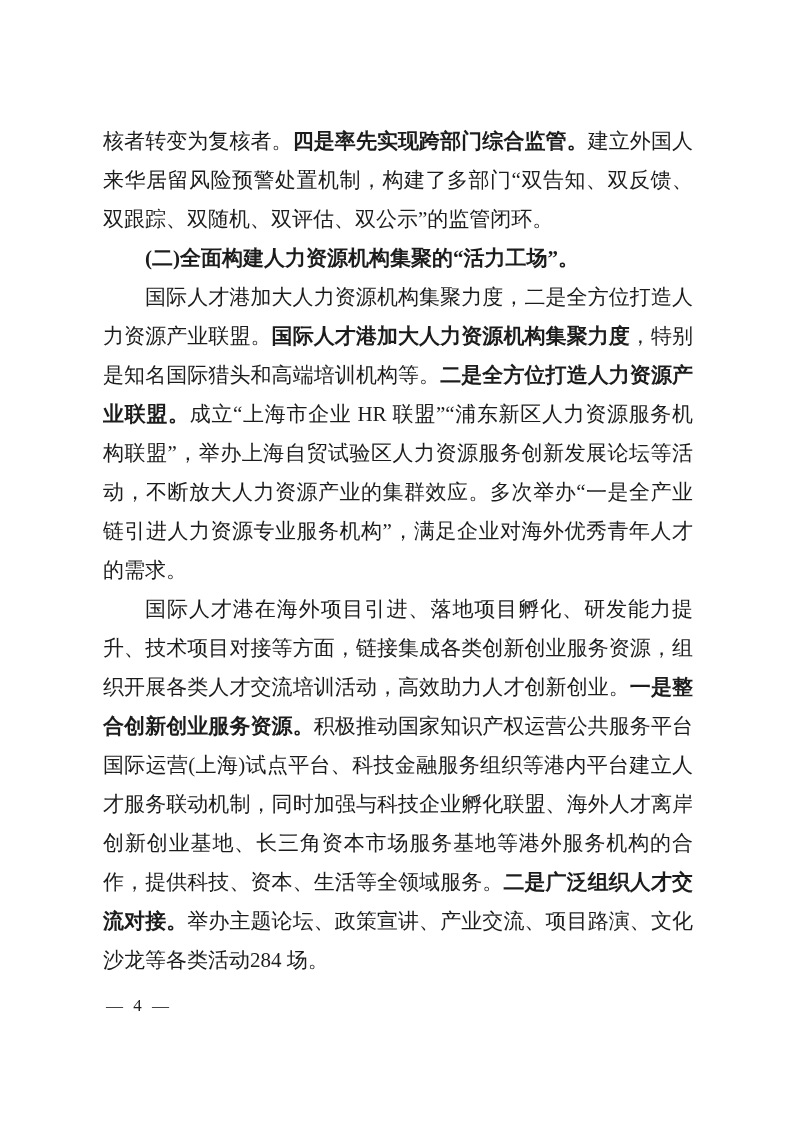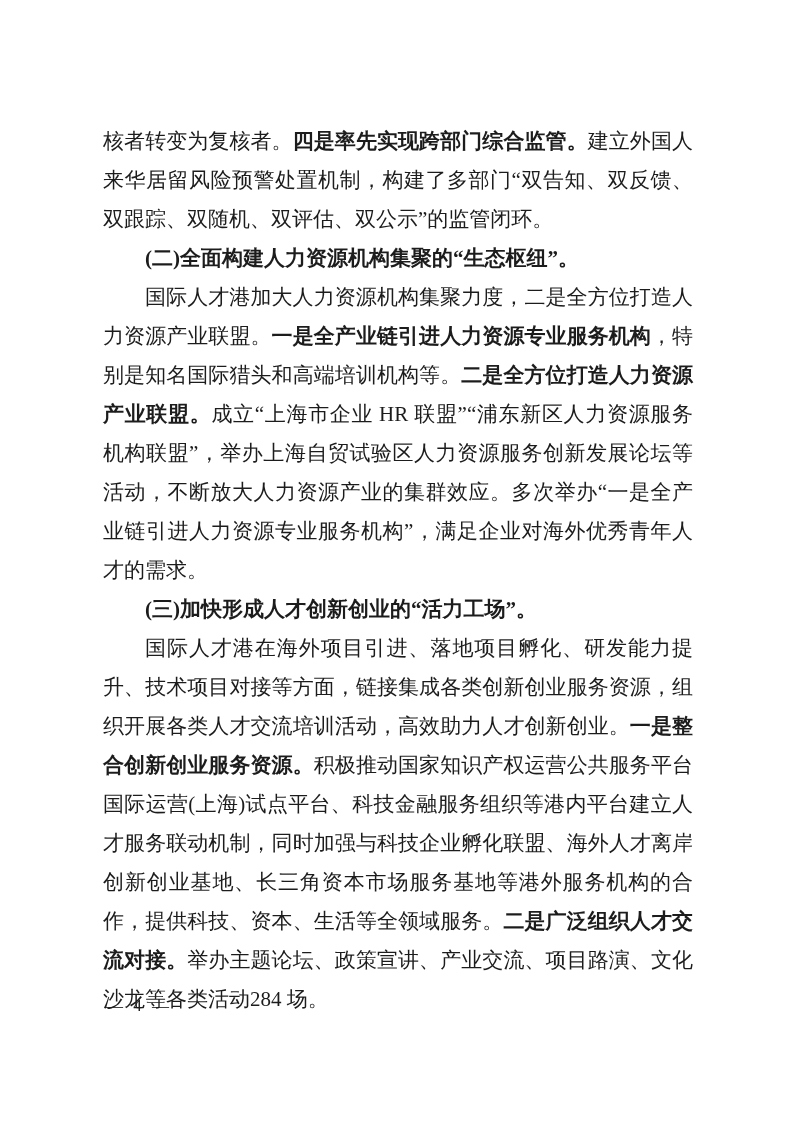--- a/index.html
+++ b/index.html
@@ -47,19 +47,18 @@
     letter-spacing: 3px;
     color: #1c1c1c;
   }
 </style>
 </head>
 <body>
 
 <div class="page">
   <div class="content">
     <p class="para"><span class="run">核者转变为复核者。</span><span class="run bold">四是率先实现跨部门综合监管。</span><span class="run">建立外国人来华居留风险预警处置机制，构建了多部门“双告知、双反馈、双跟踪、双随机、双评估、双公示”的监管闭环。</span></p>
-    <p class="para indent"><span class="run bold">(二)全面构建人力资源机构集聚的“生态枢纽”。</span></p>
-    <p class="para indent"><span class="run">国际人才港加大人力资源机构集聚力度，二是全方位打造人力资源产业联盟。</span><span class="run bold">一是全产业链引进人力资源专业服务机构</span><span class="run">，特别是知名国际猎头和高端培训机构等。</span><span class="run bold">二是全方位打造人力资源产业联盟。</span><span class="run">成立“上海市企业 HR 联盟”“浦东新区人力资源服务机构联盟”，举办上海自贸试验区人力资源服务创新发展论坛等活动，不断放大人力资源产业的集群效应。多次举办“一是全产业链引进人力资源专业服务机构”，满足企业对海外优秀青年人才的需求。</span></p>
-    <p class="para indent"><span class="run bold">(三)加快形成人才创新创业的“活力工场”。</span></p>
+    <p class="para indent"><span class="run bold">(二)全面构建人力资源机构集聚的“活力工场”。</span></p>
+    <p class="para indent"><span class="run">国际人才港加大人力资源机构集聚力度，二是全方位打造人力资源产业联盟。</span><span class="run bold">国际人才港加大人力资源机构集聚力度</span><span class="run">，特别是知名国际猎头和高端培训机构等。</span><span class="run bold">二是全方位打造人力资源产业联盟。</span><span class="run">成立“上海市企业 HR 联盟”“浦东新区人力资源服务机构联盟”，举办上海自贸试验区人力资源服务创新发展论坛等活动，不断放大人力资源产业的集群效应。多次举办“一是全产业链引进人力资源专业服务机构”，满足企业对海外优秀青年人才的需求。</span></p>
     <p class="para indent"><span class="run">国际人才港在海外项目引进、落地项目孵化、研发能力提升、技术项目对接等方面，链接集成各类创新创业服务资源，组织开展各类人才交流培训活动，高效助力人才创新创业。</span><span class="run bold">一是整合创新创业服务资源。</span><span class="run">积极推动国家知识产权运营公共服务平台国际运营(上海)试点平台、科技金融服务组织等港内平台建立人才服务联动机制，同时加强与科技企业孵化联盟、海外人才离岸创新创业基地、长三角资本市场服务基地等港外服务机构的合作，提供科技、资本、生活等全领域服务。</span><span class="run bold">二是广泛组织人才交流对接。</span><span class="run">举办主题论坛、政策宣讲、产业交流、项目路演、文化沙龙等各类活动284 场。</span></p>
   </div>
   <div class="footer">— 4 —</div>
 </div>
 
 </body></html>

